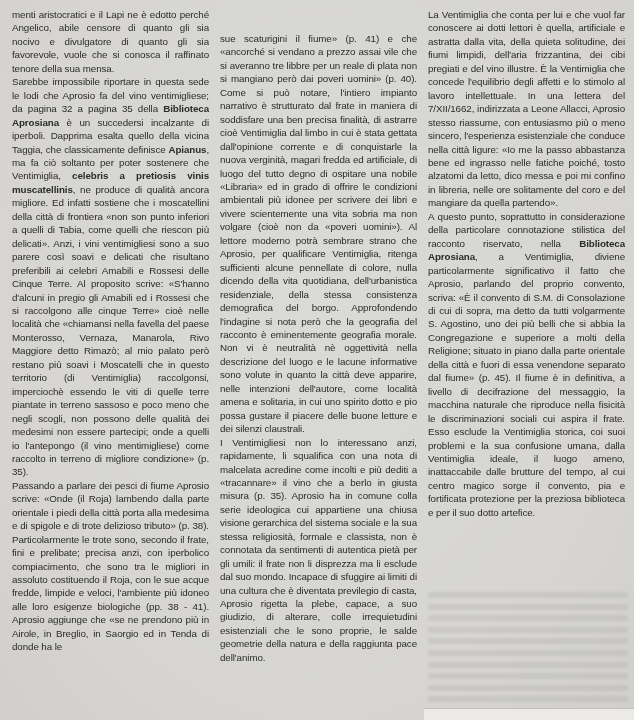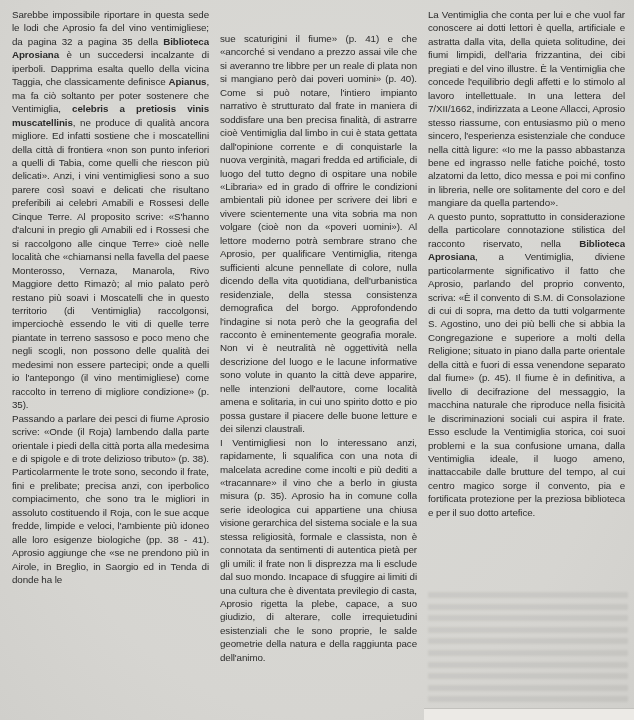--- a/index.html
+++ b/index.html
@@ -64,20 +64,21 @@
     height: 12px;
     background: #eceae6;
     border-top: 1px solid #c2c1bd;
   }
 </style>
 </head>
 <body>
 
 <div class="page">
   <div class="col col-1">
+      <p><span>menti aristocratici e il Lapi ne è edotto perché Angelico, abile censore di quanto gli sia nocivo e divulgatore di quanto gli sia favorevole, vuole che si conosca il raffinato tenore della sua mensa.</span></p>
       <p><span>Sarebbe impossibile riportare in questa sede le lodi che Aprosio fa del vino ventimigliese; da pagina 32 a pagina 35 della </span><span class="bold">Biblioteca Aprosiana</span><span> è un succedersi incalzante di iperboli. Dapprima esalta quello della vicina Taggia, che classicamente definisce </span><span class="bold">Apianus</span><span>, ma fa ciò soltanto per poter sostenere che Ventimiglia, </span><span class="bold">celebris a pretiosis vinis muscatellinis</span><span>, ne produce di qualità ancora migliore. Ed infatti sostiene che i moscatellini della città di frontiera «non son punto inferiori a quelli di Tabia, come quelli che riescon più delicati». Anzi, i vini ventimigliesi sono a suo parere così soavi e delicati che risultano preferibili ai celebri Amabili e Rossesi delle Cinque Terre. Al proposito scrive: «S'hanno d'alcuni in pregio gli Amabili ed i Rossesi che si raccolgono alle cinque Terre» cioè nelle località che «chiamansi nella favella del paese Monterosso, Vernaza, Manarola, Rivo Maggiore detto Rimazò; al mio palato però restano più soavi i Moscatelli che in questo territorio (di Ventimiglia) raccolgonsi, imperciochè essendo le viti di quelle terre piantate in terreno sassoso e poco meno che negli scogli, non possono delle qualità dei medesimi non essere partecipi; onde a quelli io l'antepongo (il vino mentimigliese) come raccolto in terreno di migliore condizione» (p. 35).</span></p>
       <p><span>Passando a parlare dei pesci di fiume Aprosio scrive: «Onde (il Roja) lambendo dalla parte orientale i piedi della città porta alla medesima e di spigole e di trote delizioso tributo» (p. 38). Particolarmente le trote sono, secondo il frate, fini e prelibate; precisa anzi, con iperbolico compiacimento, che sono tra le migliori in assoluto costituendo il Roja, con le sue acque fredde, limpide e veloci, l'ambiente più idoneo alle loro esigenze biologiche (pp. 38 - 41). Aprosio aggiunge che «se ne prendono più in Airole, in Breglio, in Saorgio ed in Tenda di donde ha le</span></p>
     </div>
   <div class="col col-2">
       <p><span>sue scaturigini il fiume» (p. 41) e che «ancorché si vendano a prezzo assai vile che si averanno tre libbre per un reale di plata non si mangiano però dai poveri uomini» (p. 40). Come si può notare, l'intiero impianto narrativo è strutturato dal frate in maniera di soddisfare una ben precisa finalità, di astrarre cioè Ventimiglia dal limbo in cui è stata gettata dall'opinione corrente e di conquistarle la nuova verginità, magari fredda ed artificiale, di luogo del tutto degno di ospitare una nobile «Libraria» ed in grado di offrire le condizioni ambientali più idonee per scrivere dei libri e vivere scientemente una vita sobria ma non volgare (cioè non da «poveri uomini»). Al lettore moderno potrà sembrare strano che Aprosio, per qualificare Ventimiglia, ritenga sufficienti alcune pennellate di colore, nulla dicendo della vita quotidiana, dell'urbanistica residenziale, della stessa consistenza demografica del borgo. Approfondendo l'indagine si nota però che la geografia del racconto è eminentemente geografia morale. Non vi è neutralità nè oggettività nella descrizione del luogo e le lacune informative sono volute in quanto la città deve apparire, nelle intenzioni dell'autore, come località amena e solitaria, in cui uno spirito dotto e pio possa gustare il piacere delle buone letture e dei silenzi claustrali.</span></p>
       <p><span>I Ventimigliesi non lo interessano anzi, rapidamente, li squalifica con una nota di malcelata acredine come incolti e più dediti a «tracannare» il vino che a berlo in giusta misura (p. 35). Aprosio ha in comune colla serie ideologica cui appartiene una chiusa visione gerarchica del sistema sociale e la sua stessa religiosità, formale e classista, non è connotata da sentimenti di autentica pietà per gli umili: il frate non li disprezza ma li esclude dal suo mondo. Incapace di sfuggire ai limiti di una cultura che è diventata previlegio di casta, Aprosio rigetta la plebe, capace, a suo giudizio, di alterare, colle irrequietudini esistenziali che le sono proprie, le salde geometrie della natura e della raggiunta pace dell'animo.</span></p>
     </div>
   <div class="col col-3">
       <p><span>La Ventimiglia che conta per lui e che vuol far conoscere ai dotti lettori è quella, artificiale e astratta dalla vita, della quieta solitudine, dei fiumi limpidi, dell'aria frizzantina, dei cibi pregiati e del vino illustre. È la Ventimiglia che concede l'equilibrio degli affetti e lo stimolo al lavoro intellettuale. In una lettera del 7/XII/1662, indirizzata a </span><span class="redline">Leone Allacci</span><span>, Aprosio stesso riassume, con entusiasmo più o meno sincero, l'esperienza esistenziale che conduce nella città ligure: «Io me la passo abbastanza bene ed ingrasso nelle fatiche poiché, tosto alzatomi da letto, dico messa e poi mi confino in libreria, nelle ore solitamente del coro e del mangiare da quella partendo».</span></p>
       <p><span>A questo punto, soprattutto in considerazione della particolare connotazione stilistica del racconto riservato, nella </span><span class="bold">Biblioteca Aprosiana</span><span>, a Ventimiglia, diviene particolarmente significativo il fatto che Aprosio, parlando del proprio convento, scriva: «È il convento di S.M. di Consolazione di cui di sopra, ma detto da tutti volgarmente S. Agostino, uno dei più belli che si abbia la Congregazione e superiore a molti della Religione; situato in piano dalla parte orientale della città e fuori di essa venendone separato dal fiume» (p. 45). Il fiume è in definitiva, a livello di decifrazione del messaggio, la macchina naturale che riproduce nella fisicità le </span><span class="redline">discriminazioni sociali</span><span> cui aspira il frate. Esso esclude la Ventimiglia storica, coi suoi problemi e la sua confusione umana, dalla Ventimiglia ideale, il luogo ameno, inattaccabile dalle brutture del tempo, al cui centro magico sorge il convento, pia e fortificata protezione per la preziosa biblioteca e per il suo dotto artefice.</span></p>

